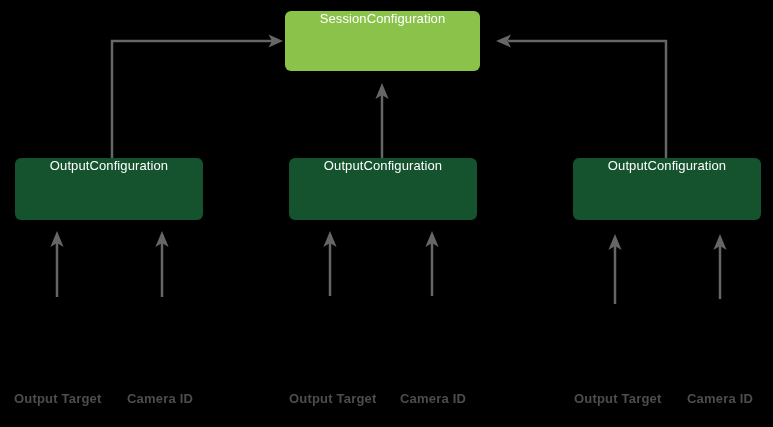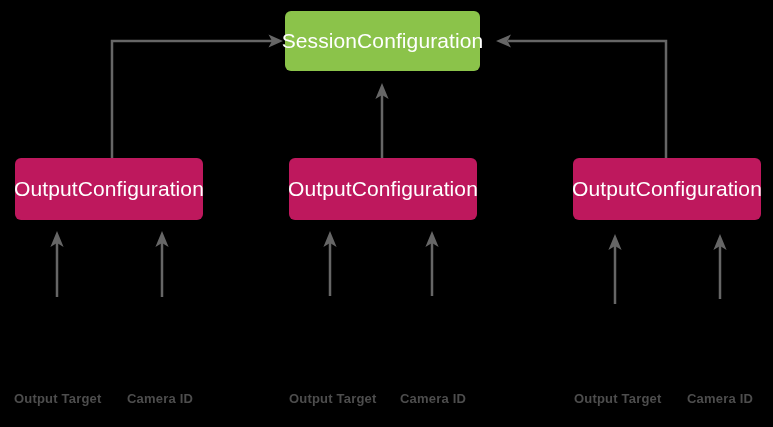--- a/index.html
+++ b/index.html
@@ -11,35 +11,35 @@
     position: relative;
     width: 773px;
     height: 427px;
     background: #000000;
     overflow: hidden;
     font-family: "Liberation Sans", sans-serif;
   }
   .node {
     position: absolute;
     display: flex;
-    align-items: center;
+    align-items: flex-start;
     justify-content: center;
     border-radius: 6px;
     color: #ffffff;
-    font-size: 21px;
+    font-size: 13px;
     font-weight: 400;
     letter-spacing: 0.1px;
     white-space: nowrap;
     box-sizing: border-box;
   }
   .node-session {
     background: #8bc34a;
   }
   .node-output {
-    background: #be185d;
+    background: #14532d;
   }
   .leaf-label {
     position: absolute;
     color: #4d4d4d;
     font-size: 13px;
     font-weight: bold;
     font-family: "Liberation Sans", sans-serif;
     letter-spacing: 0.2px;
     white-space: nowrap;
     text-align: right;

